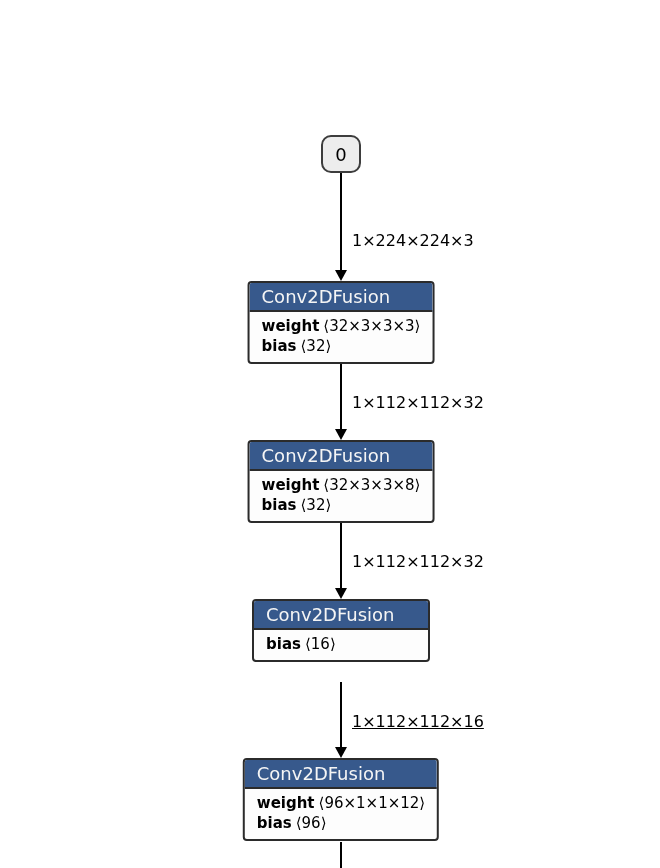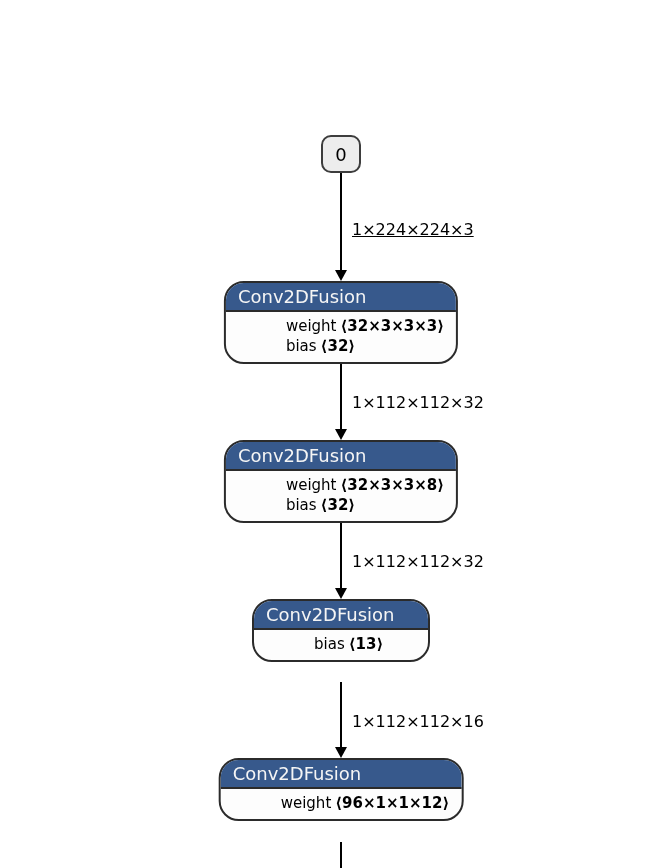--- a/index.html
+++ b/index.html
@@ -57,54 +57,54 @@
   }
 
   
   .node {
     position: absolute;
     left: 341px;
     transform: translateX(-50%);
     min-width: 178px;
     box-sizing: border-box;
     border: 2px solid #2b2b2b;
-    border-radius: 20px;
+    border-radius: 4px;
     background: #fdfdfd;
     overflow: hidden;
     white-space: nowrap;
   }
   .node-header {
     background: #37598c;
     color: #f5f5f5;
     font-size: 18px;
     line-height: 27px;
     padding: 0 12px;
     border-bottom: 2px solid #2b2b2b;
   }
   .node-body {
     padding: 4px 12px 6px 12px;
     font-size: 15px;
     line-height: 20px;
     color: #000000;
   }
-  .attr-name { font-weight: normal; margin-right: 4px; margin-left: 48px; }
-  .attr-value { font-weight: bold; }
+  .attr-name { font-weight: bold; margin-right: 4px; }
+  .attr-value { font-weight: normal; }
 </style>
 </head>
 <body>
 
 <div id="canvas">
 
   <div class="input-node">
     <span>0</span>
   </div>
 
   <div class="edge-line" style="top:173px;height:98px;"></div>
   <div class="arrowhead" style="top:270px;"></div>
-  <div class="edge-label" style="top:220px;text-decoration:underline;">1×224×224×3</div>
+  <div class="edge-label" style="top:231px;">1×224×224×3</div>
 
   <div class="node" style="top:281px;">
     <div class="node-header">Conv2DFusion</div>
     <div class="node-body">
       <div class="attr-row">
         <span class="attr-name">weight</span><span class="attr-value">⟨32×3×3×3⟩</span>
       </div>
       <div class="attr-row">
         <span class="attr-name">bias</span><span class="attr-value">⟨32⟩</span>
       </div>
@@ -128,33 +128,36 @@
   </div>
 
   <div class="edge-line" style="top:523px;height:66px;"></div>
   <div class="arrowhead" style="top:588px;"></div>
   <div class="edge-label" style="top:552px;">1×112×112×32</div>
 
   <div class="node" style="top:599px;">
     <div class="node-header">Conv2DFusion</div>
     <div class="node-body">
       <div class="attr-row">
-        <span class="attr-name">bias</span><span class="attr-value">⟨13⟩</span>
+        <span class="attr-name">bias</span><span class="attr-value">⟨16⟩</span>
       </div>
     </div>
   </div>
 
   <div class="edge-line" style="top:682px;height:66px;"></div>
   <div class="arrowhead" style="top:747px;"></div>
-  <div class="edge-label" style="top:712px;">1×112×112×16</div>
+  <div class="edge-label" style="top:712px;text-decoration:underline;">1×112×112×16</div>
 
   <div class="node" style="top:758px;">
     <div class="node-header">Conv2DFusion</div>
     <div class="node-body">
       <div class="attr-row">
         <span class="attr-name">weight</span><span class="attr-value">⟨96×1×1×12⟩</span>
+      </div>
+      <div class="attr-row">
+        <span class="attr-name">bias</span><span class="attr-value">⟨96⟩</span>
       </div>
     </div>
   </div>
 
   <div class="edge-line" style="top:842px;height:26px;"></div>
 
 </div>
 
 </body></html>

